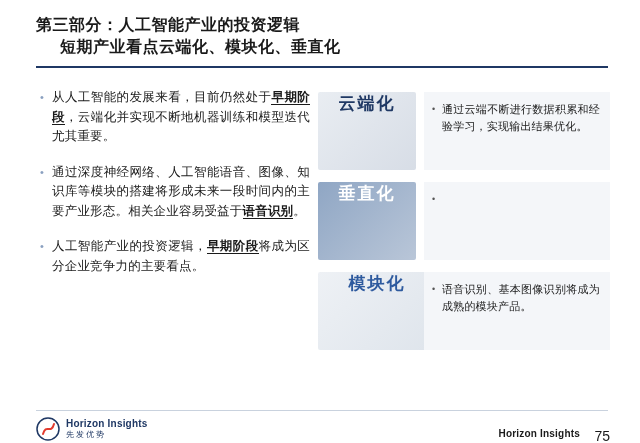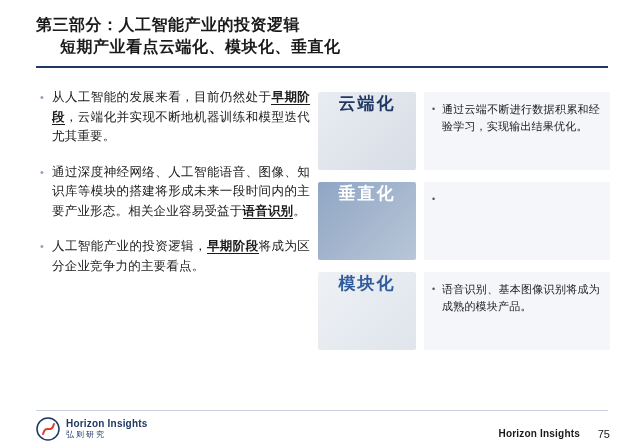--- a/index.html
+++ b/index.html
@@ -49,21 +49,21 @@
     display:flex;justify-content:center;
     border-radius:2px;
   }
   .mid-block span{
     font-size:17px;font-weight:bold;letter-spacing:2px;
   }
   .mb1{background:linear-gradient(135deg,#e9edf2 0%,#d7dde6 100%);}
   .mb1 span{color:#1f3864;}
   .mb2{background:linear-gradient(135deg,#8fa6c4 0%,#b9c6d8 100%);}
   .mb2 span{color:#ffffff;}
-  .mb3{background:linear-gradient(135deg,#eef1f5 0%,#dfe5ec 100%);}
+  .mb3{background:linear-gradient(135deg,#eef1f5 0%,#dfe5ec 100%);padding-left:10px;}
   .mb3 span{color:#2e5a9e;}
 
   
   .right-col{position:absolute;left:424px;top:92px;width:186px;}
   .right-box{
     width:186px;height:78px;margin-bottom:12px;
     background:#f4f6f9;
     box-sizing:border-box;
     padding:9px 10px 0 8px;
     display:flex;align-items:flex-start;
@@ -92,21 +92,21 @@
     font-size:10px;font-weight:bold;color:#1a1a1a;letter-spacing:0.3px;
     white-space:nowrap;
   }
   .footer-right{
     position:absolute;right:60px;top:428px;
     font-size:10px;font-weight:bold;color:#1a1a1a;letter-spacing:0.2px;
     white-space:nowrap;
   }
   .page-num{
     position:absolute;right:30px;top:428px;
-    font-size:11px;color:#1a1a1a;
+    font-size:14px;color:#1a1a1a;
   }
 </style>
 </head>
 <body>
 
 <div class="slide">
 
   <div class="title-block">
     <div class="title-line1">第三部分：人工智能产业的投资逻辑</div>
     <div class="title-line2">短期产业看点云端化、模块化、垂直化</div>
@@ -166,20 +166,20 @@
 
   <div class="footer-rule"></div>
 
   <div class="logo-wrap">
     <svg class="logo-mark" viewBox="0 0 48 48">
       <circle cx="24" cy="24" r="22" fill="none" stroke="#1f3864" stroke-width="3"></circle>
       <path d="M14 34 C20 12, 30 36, 36 14" fill="none" stroke="#e23b2e" stroke-width="4" stroke-linecap="round"></path>
     </svg>
     <div class="logo-text">
       <div class="logo-en">Horizon Insights</div>
-      <div class="logo-cn">弘则研究</div>
+      <div class="logo-cn">先发优势</div>
     </div>
   </div>
 
   <div class="footer-right">Horizon Insights</div>
   <div class="page-num">75</div>
 
 </div>
 
 </body></html>

